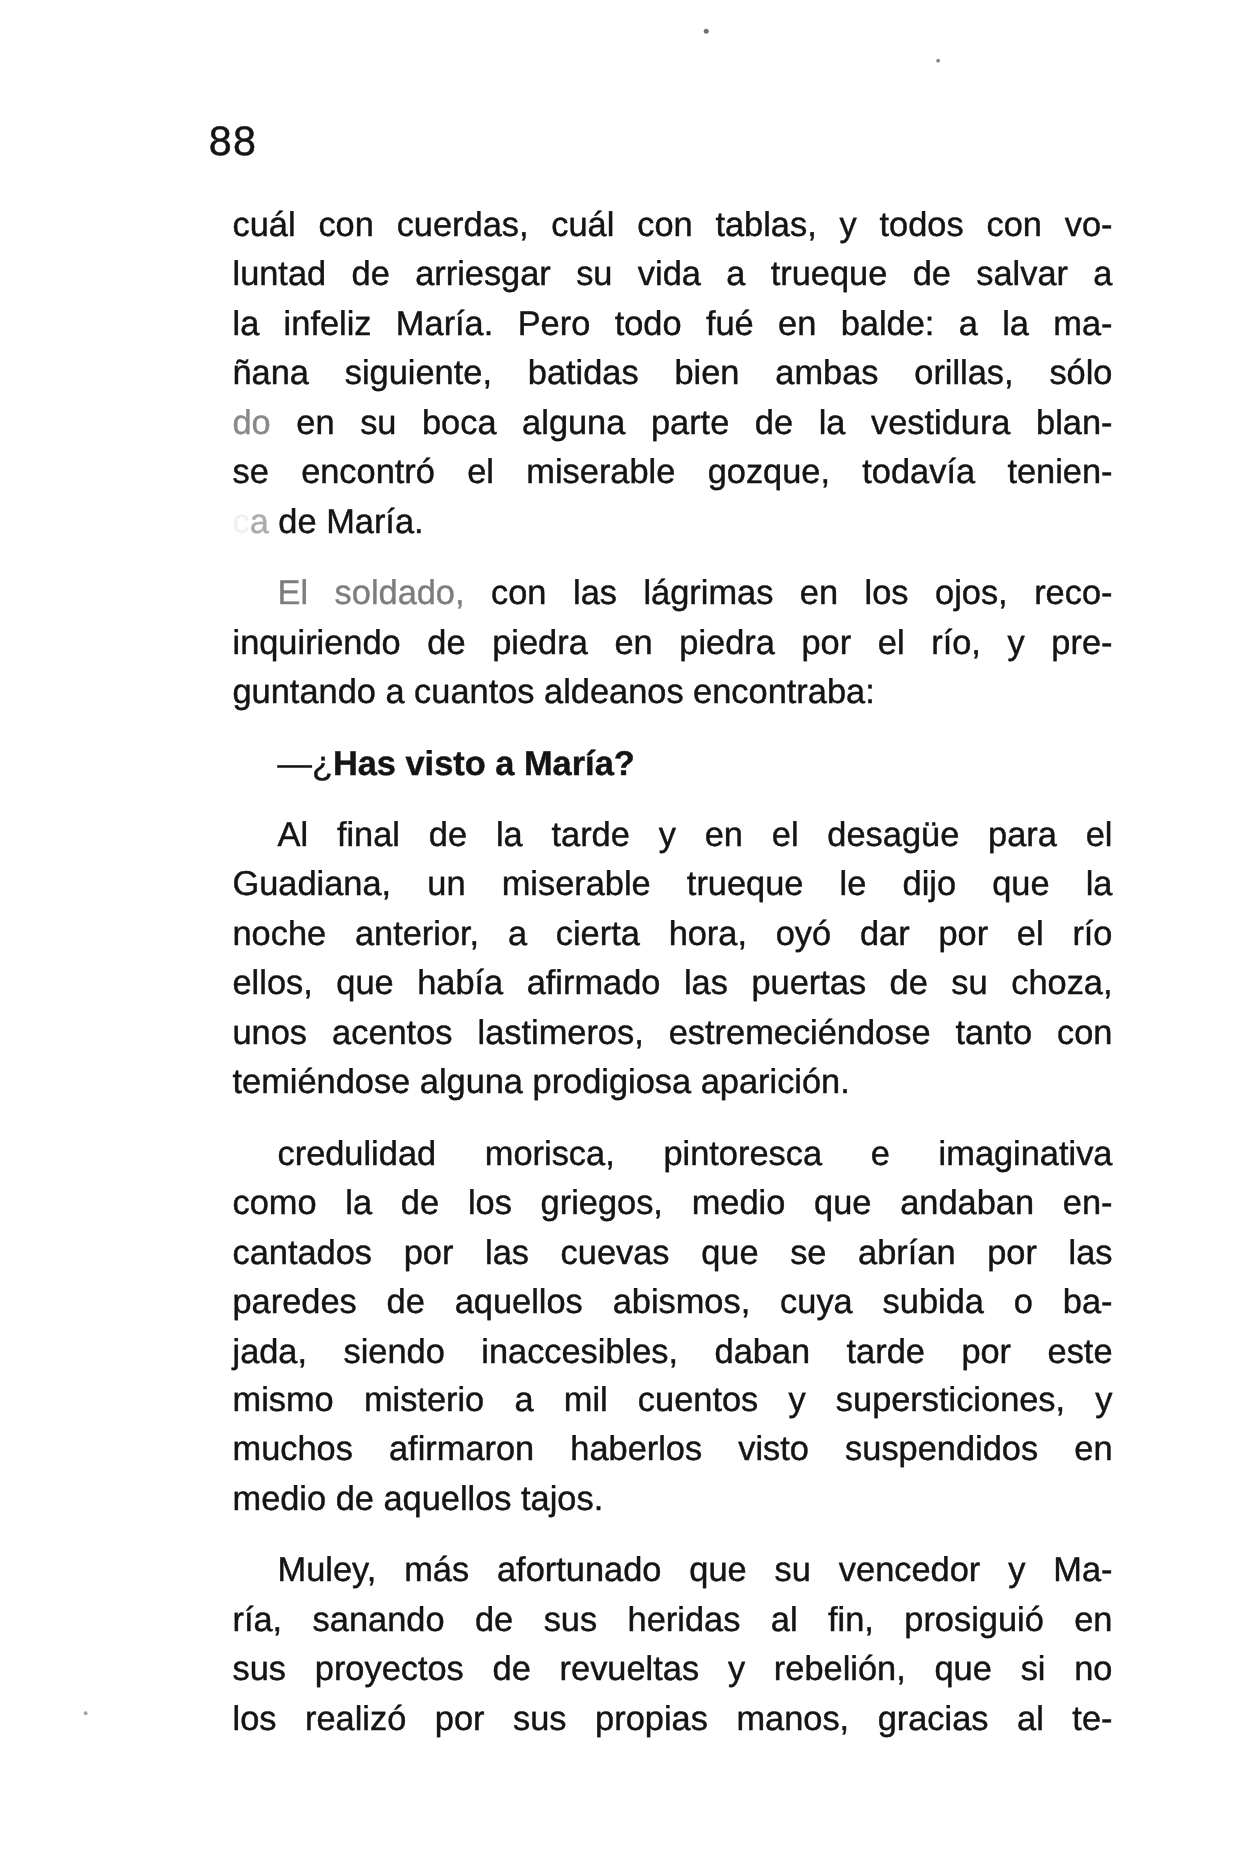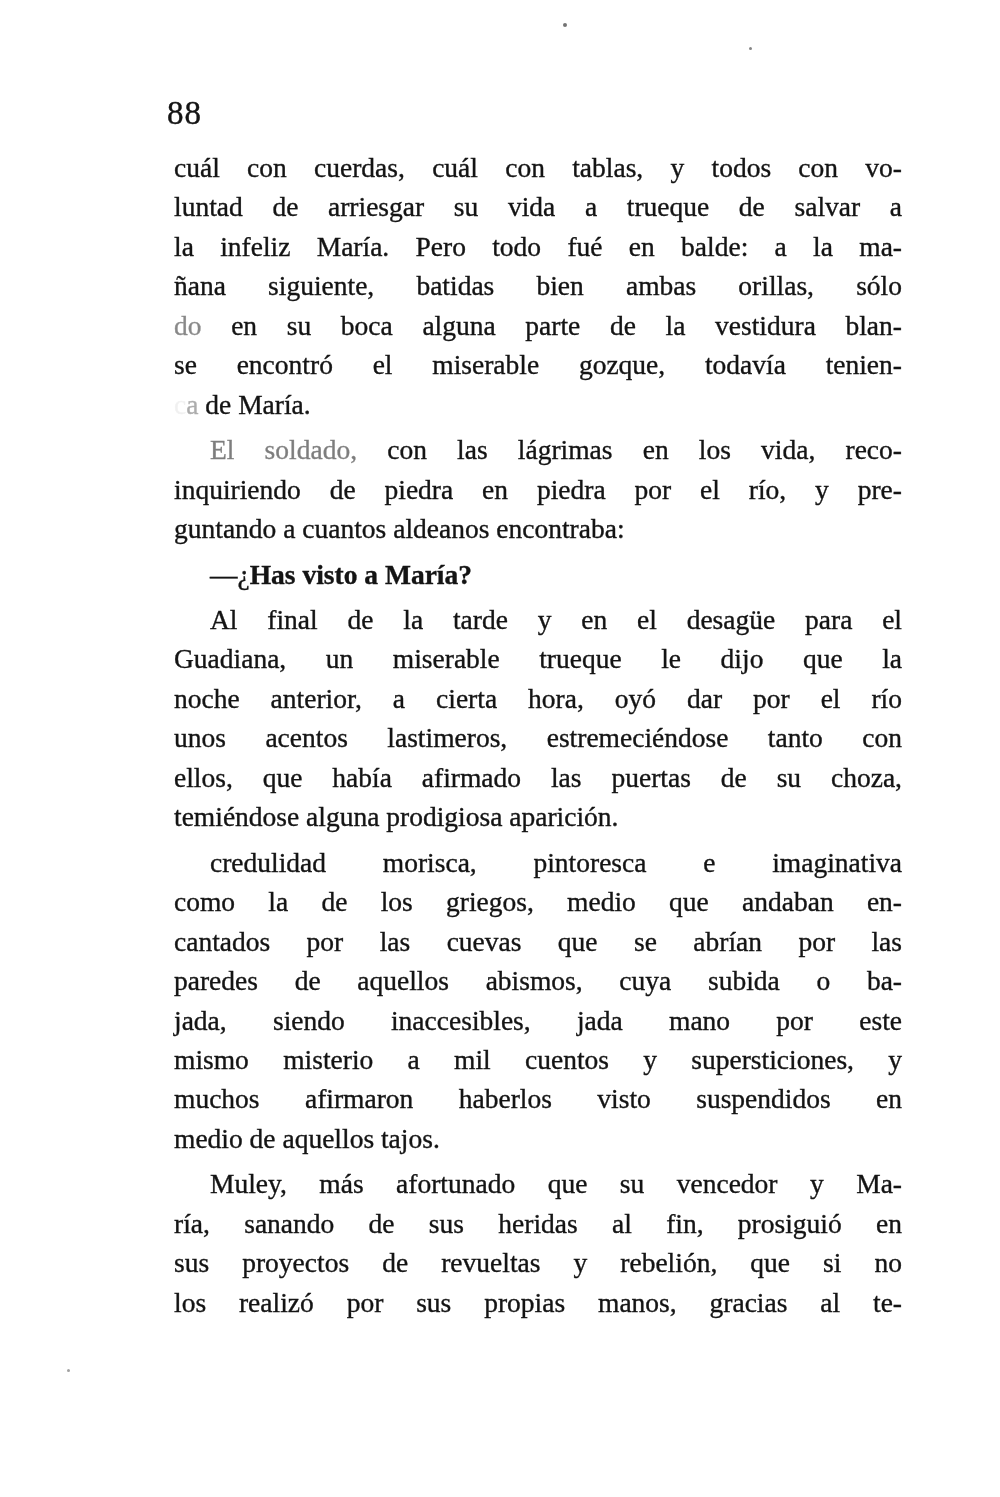--- a/index.html
+++ b/index.html
@@ -6,42 +6,42 @@
     margin: 0;
     padding: 0;
     background: #ffffff;
   }
   .page {
     position: relative;
     width: 928px;
     height: 1497px;
     background: #ffffff;
     overflow: hidden;
-    font-family: Liberation Serif, serif;
+    font-family: Liberation Sans, sans-serif;
     color: #141414;
   }
   .page-number {
     position: absolute;
     left: 167px;
     top: 95px;
     font-size: 33px;
     line-height: 36px;
     letter-spacing: 1px;
     -webkit-text-stroke: 0.4px currentColor;
   }
   .text-body {
     position: absolute;
     left: 168px;
     top: 142px;
     width: 740px;
     font-size: 27.5px;
     line-height: 39.45px;
     -webkit-text-stroke: 0.35px currentColor;
   }
-  .para { margin: 6px; padding: 0; }
+  .para { margin: 18px; padding: 0; }
   .line {
     text-align: justify;
     text-align-last: justify;
   }
   .line.noj {
     text-align: left;
     text-align-last: left;
   }
   .para.indent .line:first-child {
     text-indent: 36px;
@@ -70,41 +70,41 @@
       <div class="para">
         <div class="line"><span class="seg">cuál con cuerdas, cuál con tablas, y todos con vo-</span></div>
         <div class="line"><span class="seg">luntad de arriesgar su vida a trueque de salvar a</span></div>
         <div class="line"><span class="seg">la infeliz María. Pero todo fué en balde: a la ma-</span></div>
         <div class="line"><span class="seg">ñana siguiente, batidas bien ambas orillas, sólo</span></div>
         <div class="line"><span class="seg" style="opacity: 0.5;">do</span><span class="seg"> en su boca alguna parte de la vestidura blan-</span></div>
         <div class="line"><span class="seg">se encontró el miserable gozque, todavía tenien-</span></div>
         <div class="line noj"><span class="seg" style="opacity: 0.06;">c</span><span class="seg" style="opacity: 0.35;">a</span><span class="seg"> de María.</span></div>
       </div>
       <div class="para indent">
-        <div class="line"><span class="seg" style="opacity: 0.55;">El soldado,</span><span class="seg"> con las lágrimas en los vida, reco-</span></div>
+        <div class="line"><span class="seg" style="opacity: 0.55;">El soldado,</span><span class="seg"> con las lágrimas en los ojos, reco-</span></div>
         <div class="line"><span class="seg">inquiriendo de piedra en piedra por el río, y pre-</span></div>
         <div class="line noj"><span class="seg">guntando a cuantos aldeanos encontraba:</span></div>
       </div>
       <div class="para indent">
         <div class="line noj"><span class="seg">—¿</span><span class="seg bold">Has visto a María?</span></div>
       </div>
       <div class="para indent">
         <div class="line"><span class="seg">Al final de la tarde y en el desagüe para el</span></div>
         <div class="line"><span class="seg">Guadiana, un miserable trueque le dijo que la</span></div>
         <div class="line"><span class="seg">noche anterior, a cierta hora, oyó dar por el río</span></div>
+        <div class="line"><span class="seg">ellos, que había afirmado las puertas de su choza,</span></div>
         <div class="line"><span class="seg">unos acentos lastimeros, estremeciéndose tanto con</span></div>
-        <div class="line"><span class="seg">ellos, que había afirmado las puertas de su choza,</span></div>
         <div class="line noj"><span class="seg">temiéndose alguna prodigiosa aparición.</span></div>
       </div>
       <div class="para indent">
         <div class="line"><span class="seg">credulidad morisca, pintoresca e imaginativa</span></div>
         <div class="line"><span class="seg">como la de los griegos, medio que andaban en-</span></div>
         <div class="line"><span class="seg">cantados por las cuevas que se abrían por las</span></div>
         <div class="line"><span class="seg">paredes de aquellos abismos, cuya subida o ba-</span></div>
-        <div class="line"><span class="seg">jada, siendo inaccesibles, jada mano por este</span></div>
+        <div class="line"><span class="seg">jada, siendo inaccesibles, daban tarde por este</span></div>
         <div class="line"><span class="seg">mismo misterio a mil cuentos y supersticiones, y</span></div>
         <div class="line"><span class="seg">muchos afirmaron haberlos visto suspendidos en</span></div>
         <div class="line noj"><span class="seg">medio de aquellos tajos.</span></div>
       </div>
       <div class="para indent">
         <div class="line"><span class="seg">Muley, más afortunado que su vencedor y Ma-</span></div>
         <div class="line"><span class="seg">ría, sanando de sus heridas al fin, prosiguió en</span></div>
         <div class="line"><span class="seg">sus proyectos de revueltas y rebelión, que si no</span></div>
         <div class="line"><span class="seg">los realizó por sus propias manos, gracias al te-</span></div>
       </div>

